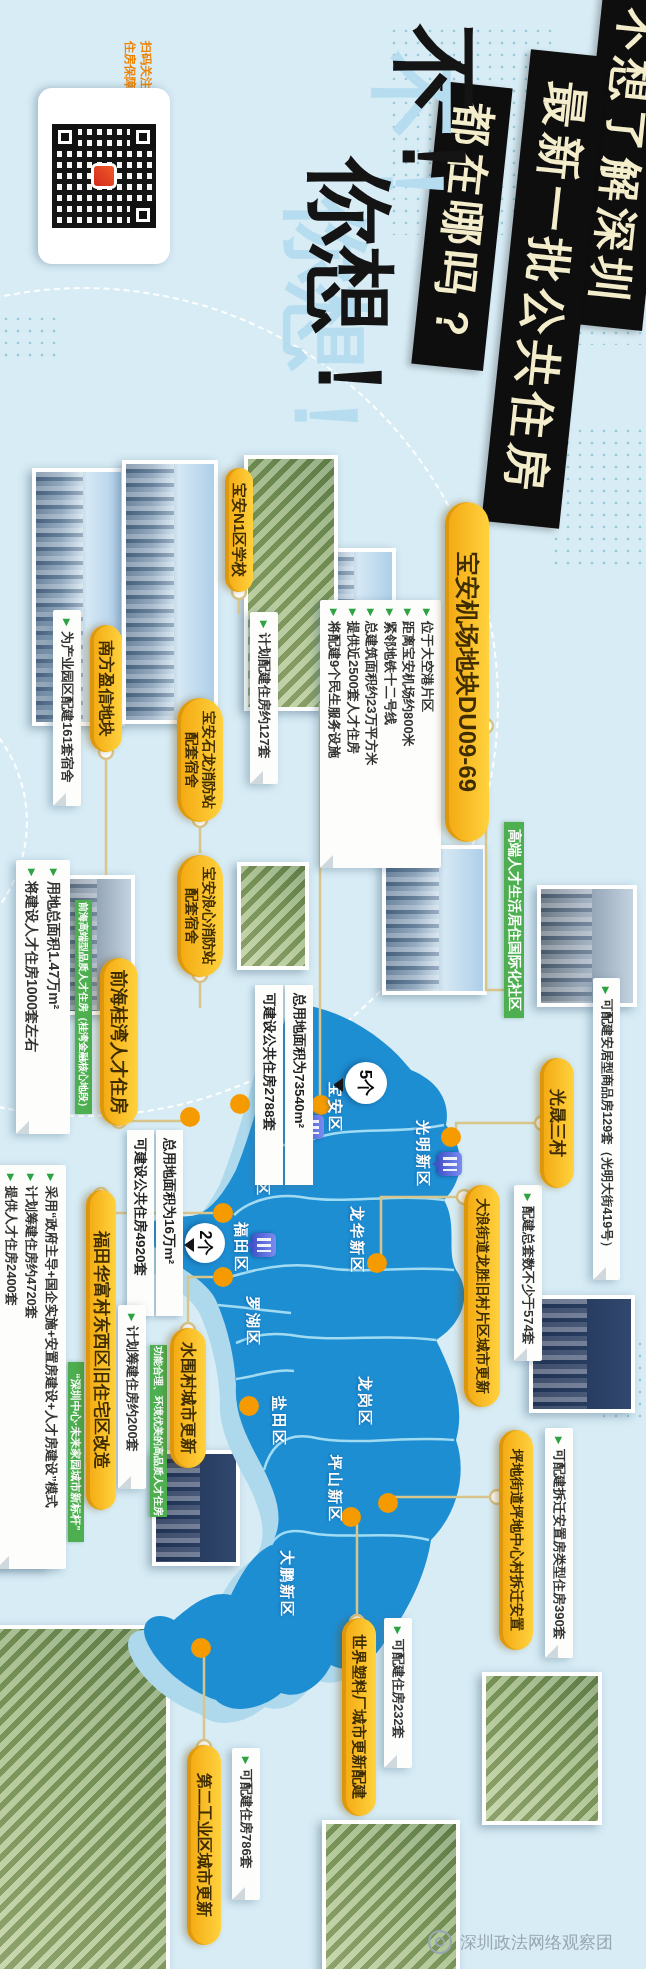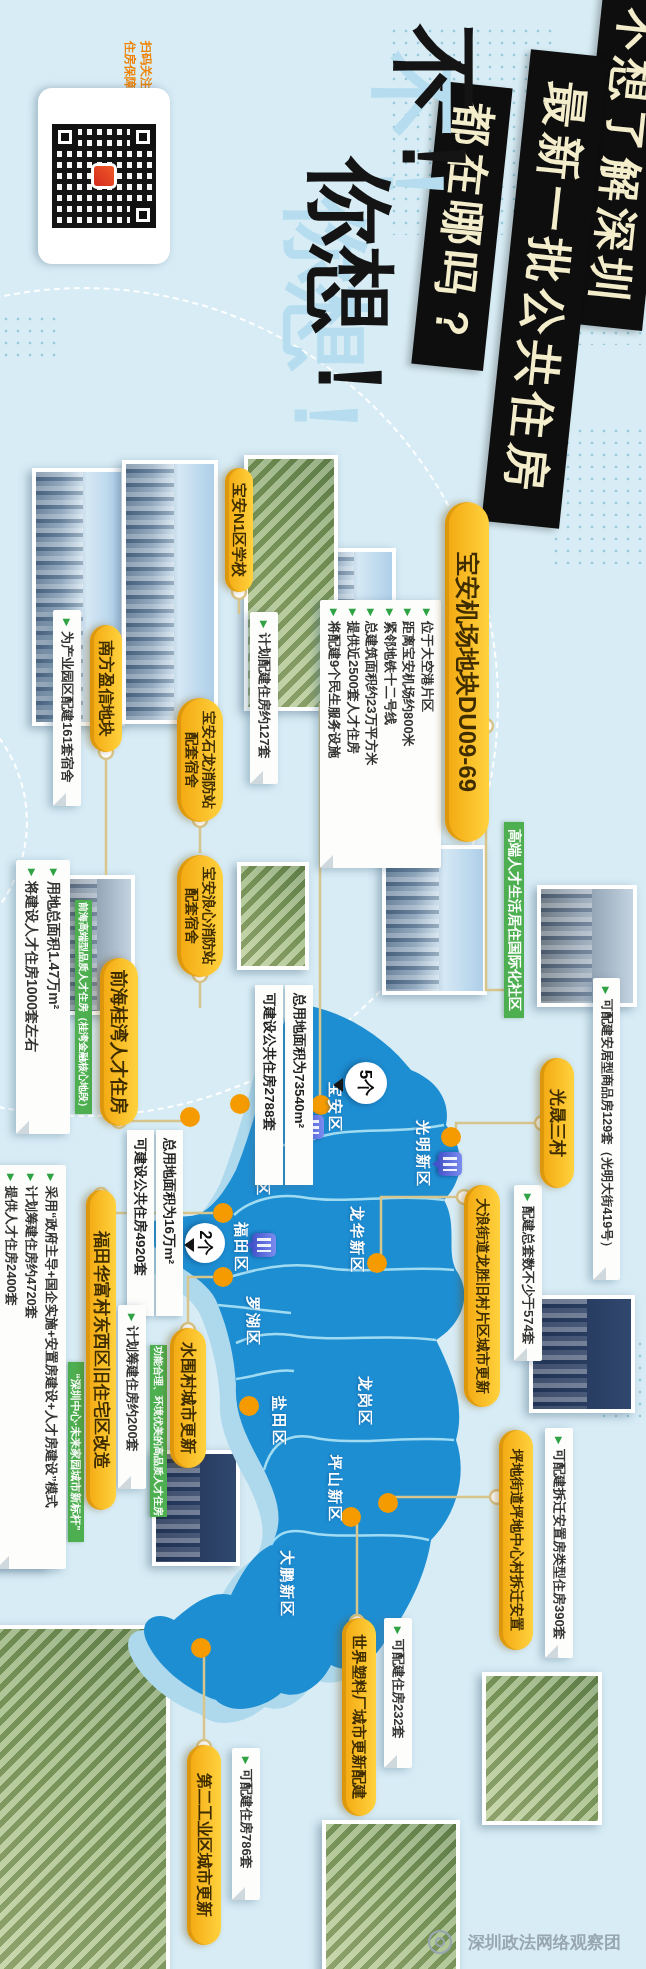--- a/index.html
+++ b/index.html
@@ -30,21 +30,21 @@
   .btri{position:absolute;width:0;height:0;border:7px solid transparent;border-top:10px solid #151515;z-index:32;}
   .pin{position:absolute;width:24px;height:24px;border-radius:5px;background:linear-gradient(180deg,#7b8cf0,#4353c9);box-shadow:0 2px 4px rgba(0,0,60,.4);z-index:26;}
   .pin::before{content:"";position:absolute;left:5px;top:5px;right:5px;bottom:5px;background:repeating-linear-gradient(90deg,#fff 0 3px,transparent 3px 6px);opacity:.9;}
   .pin::after{content:"";position:absolute;left:7px;bottom:-11px;border:5px solid transparent;border-top:8px solid #4353c9;}
   .qrbox{position:absolute;left:88px;top:476px;width:176px;height:132px;background:#fff;border-radius:14px;box-shadow:0 3px 8px rgba(70,100,125,.4);z-index:20;}
   .qrgrid{position:absolute;left:36px;top:14px;width:104px;height:104px;background-image:repeating-linear-gradient(0deg,#141414 0 5px,transparent 5px 10px),repeating-linear-gradient(90deg,#141414 0 5px,#f7f7f7 5px 11px);}
   .finder{position:absolute;width:26px;height:26px;border:6px solid #111;background:#fff;box-sizing:border-box;}
   .finder::after{content:"";position:absolute;left:3px;top:3px;width:8px;height:8px;background:#111;}
   .qrlogo{position:absolute;left:39px;top:39px;width:26px;height:26px;background:linear-gradient(135deg,#f05a28,#d42a1e);border:3px solid #fff;border-radius:6px;box-sizing:border-box;}
   .qrcap{position:absolute;left:34px;top:492px;width:62px;text-align:center;color:#ef8200;font-weight:bold;font-size:12px;line-height:16px;z-index:20;}
-  .wm{position:absolute;left:428px;top:1930px;display:flex;align-items:flex-end;gap:16px;color:#97a6b0;font-weight:bold;font-size:17px;z-index:60;}
+  .wm{position:absolute;left:428px;top:1930px;display:flex;align-items:flex-end;gap:8px;color:#97a6b0;font-weight:normal;font-size:17px;z-index:60;}
   .wm-logo{width:24px;height:24px;border:2px solid #97a6b0;border-radius:50%;box-sizing:border-box;position:relative;}
   .wm-logo::after{content:"";position:absolute;left:5px;top:5px;width:10px;height:10px;border:2px solid #97a6b0;border-radius:50%;box-sizing:border-box;}
   svg{display:block;}
 </style>
 </head>
 <body>
 
 <div class="poster">
 
   <div class="dots" style="left:25px;top:90px;width:210px;height:165px;"></div>

